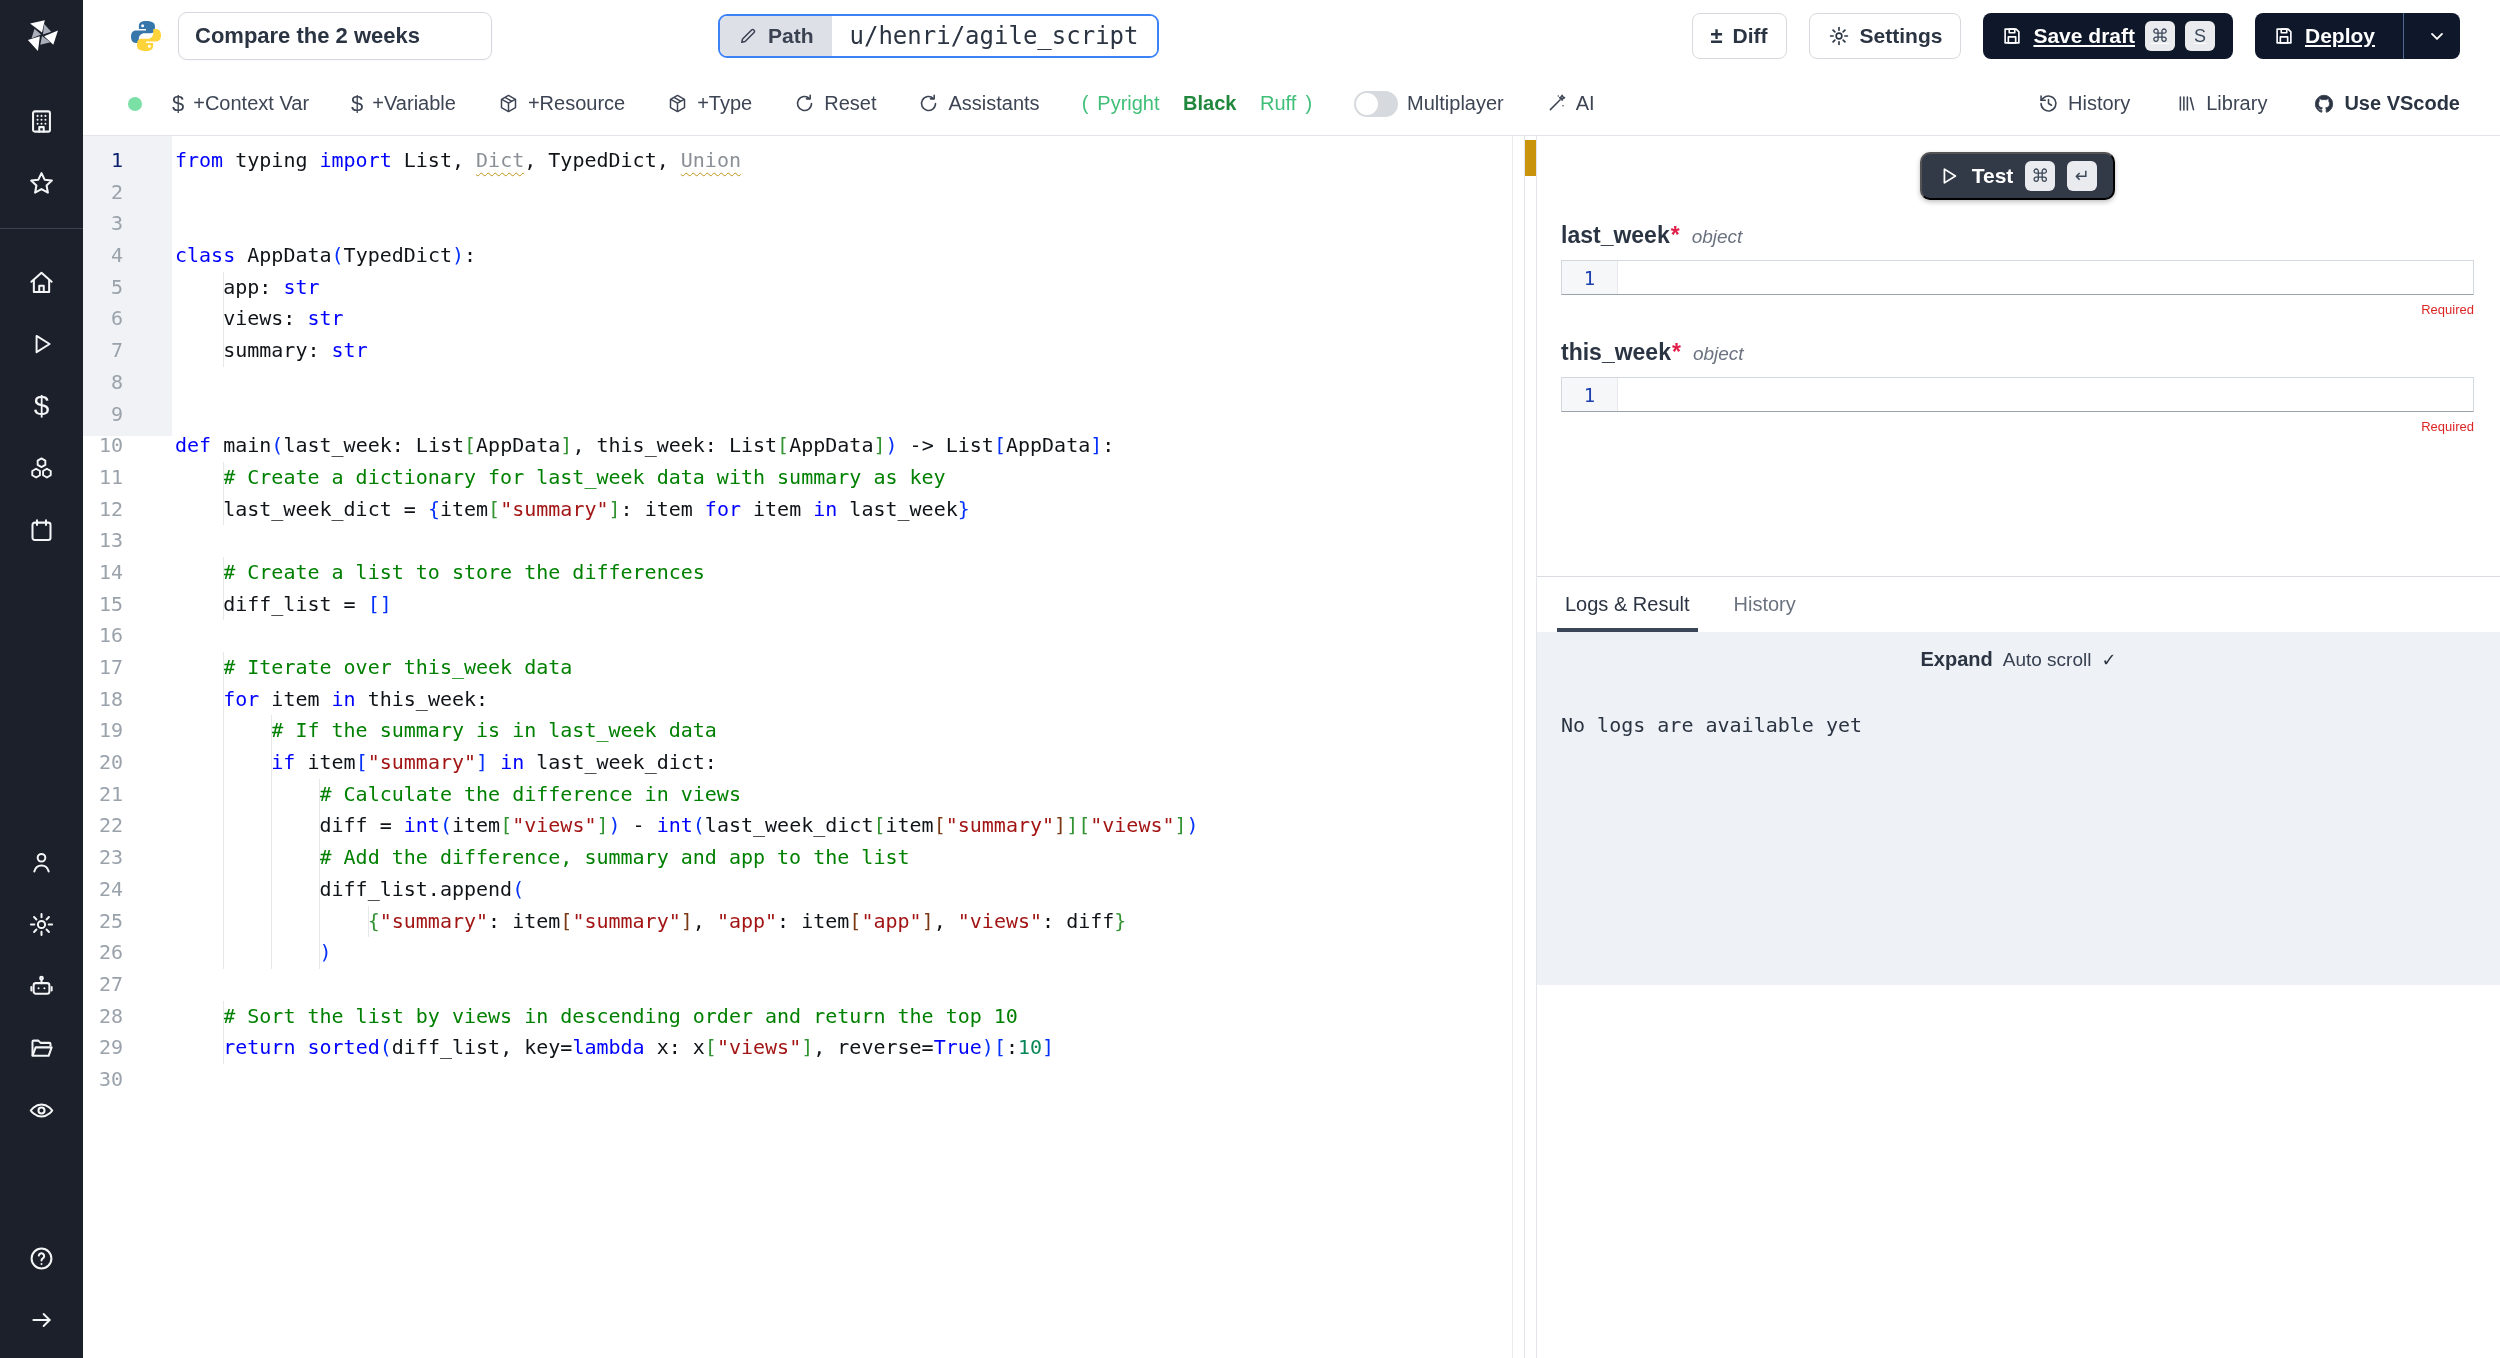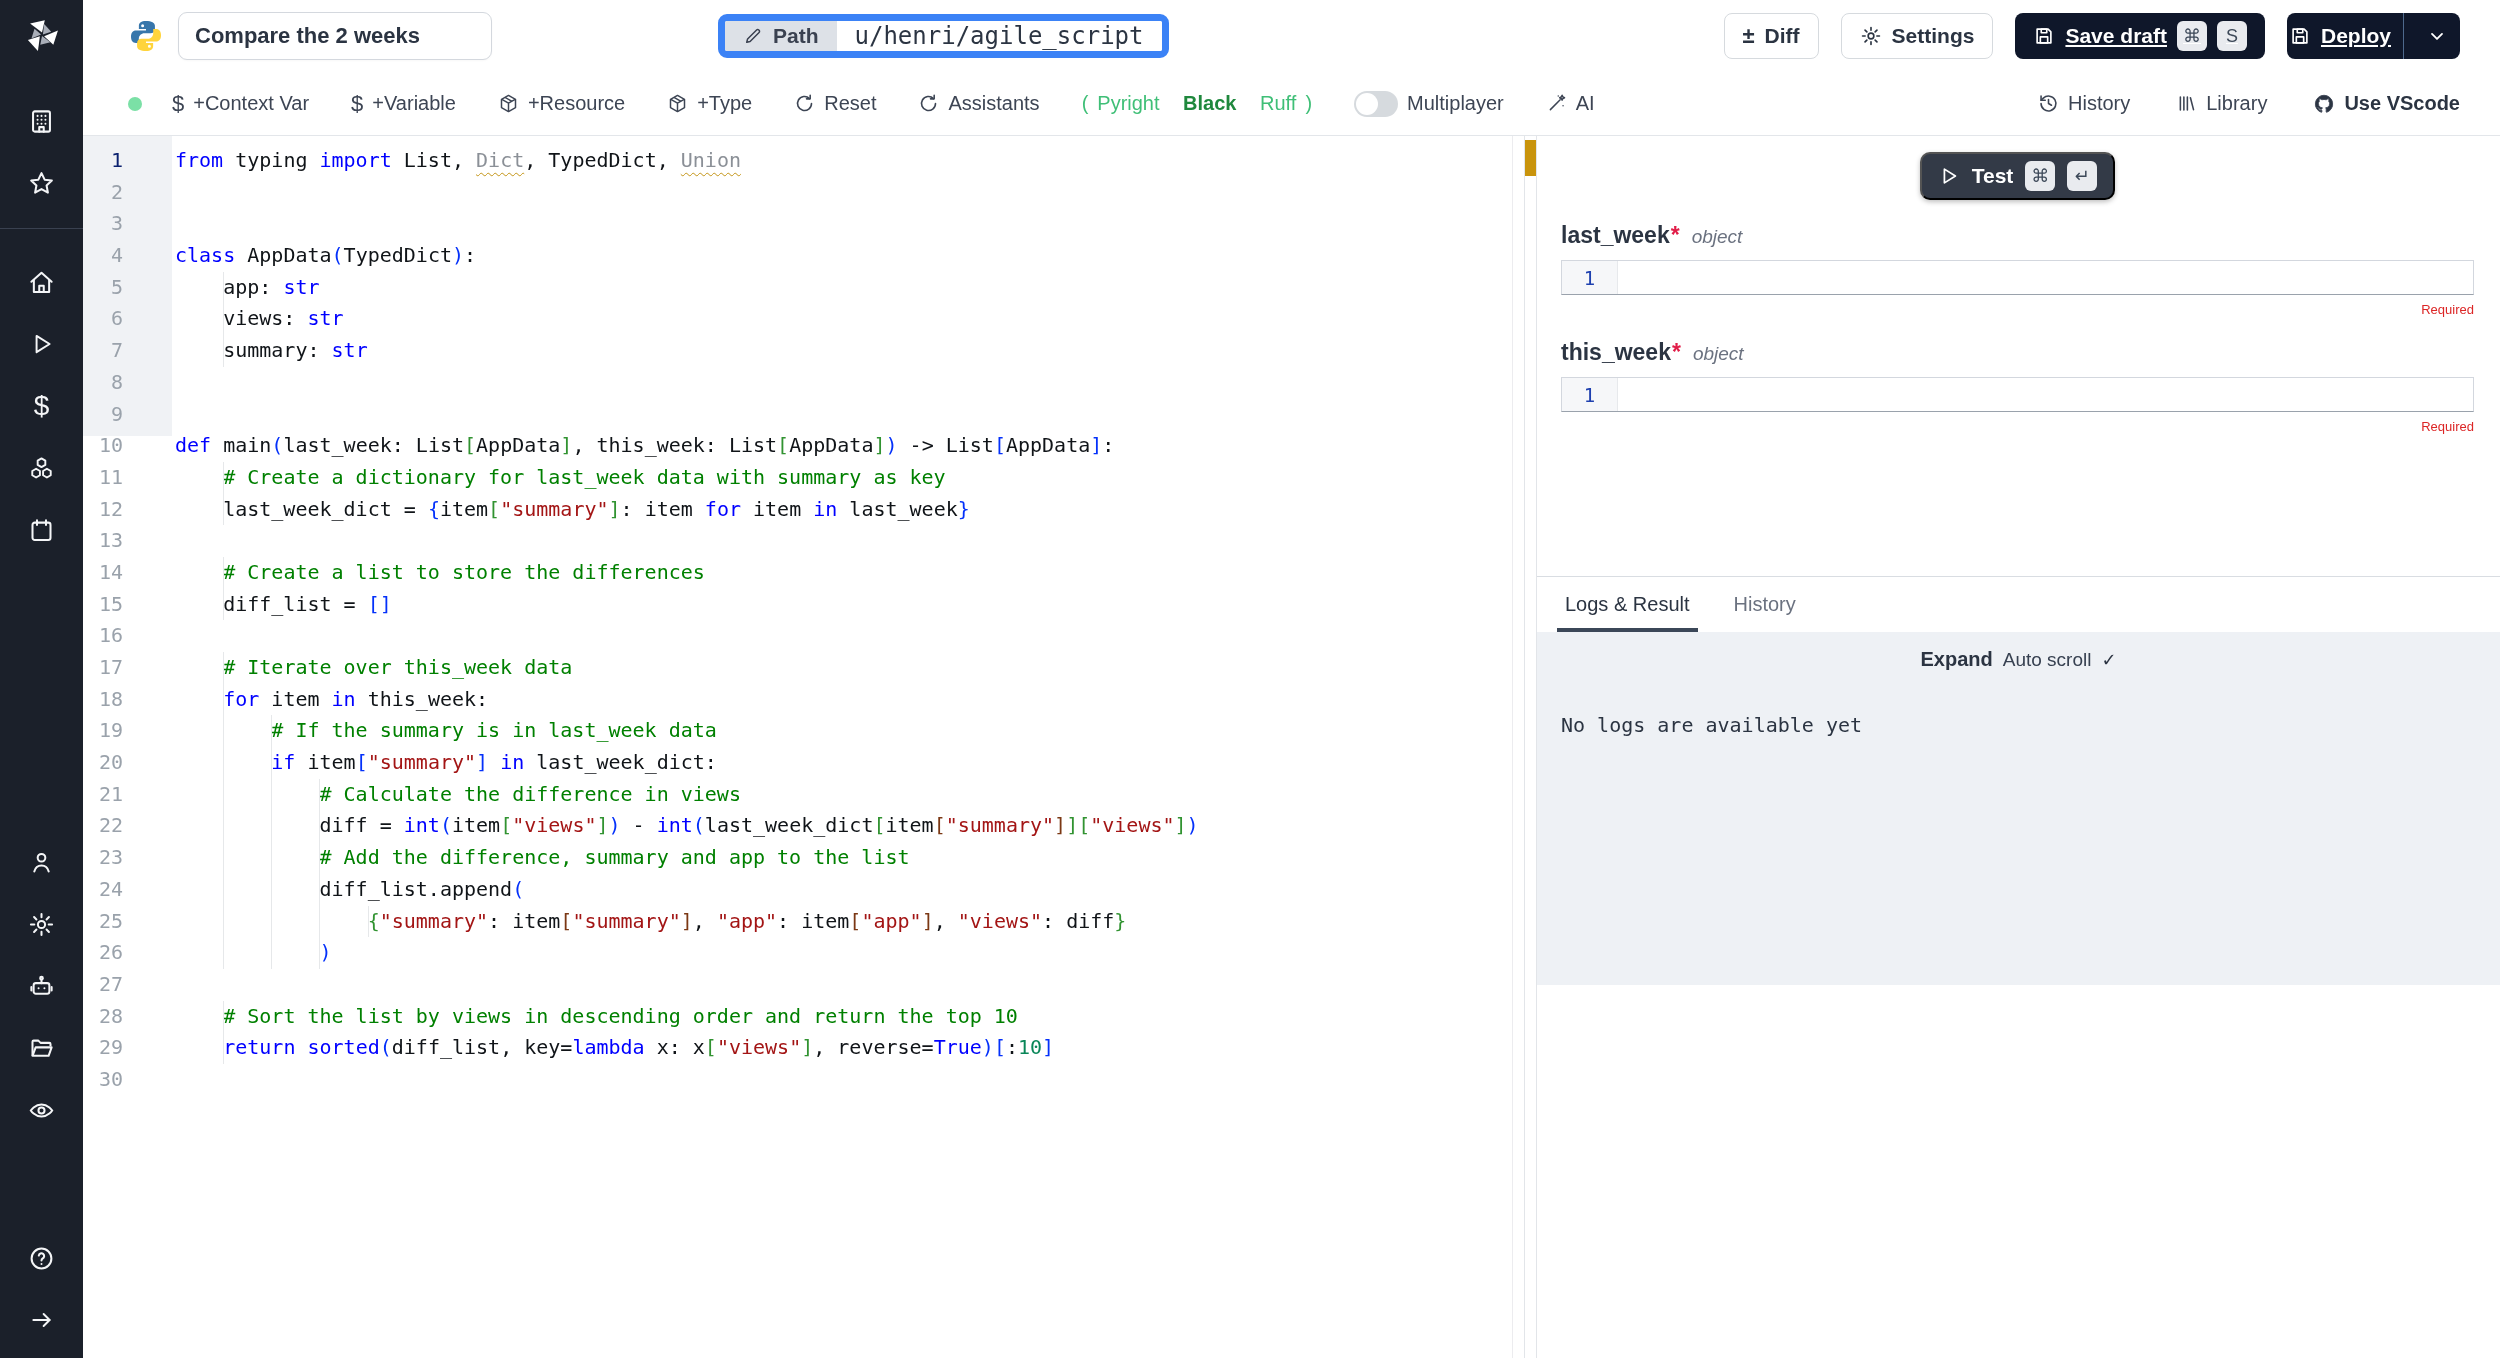--- a/index.html
+++ b/index.html
@@ -14,31 +14,31 @@
   .rail .divider { width:83px; height:1px; background:#3a4150; margin:14px 0 22px; }
   .rail .spacer { flex:1; }
   .dollar-glyph { color:#f4f5f7; font-size:28px; font-weight:400; }
 
   
   .main { flex:1; display:flex; flex-direction:column; min-width:0; }
 
   .topbar { height:72px; display:flex; align-items:center; padding:0 40px 0 45px; background:#fff; flex-shrink:0; }
   .pylogo { width:36px; height:36px; margin-right:14px; }
   .title-input { width:314px; height:48px; border:1px solid #d4d8de; border-radius:9px; font-size:22px; font-weight:700; color:#2b3442; padding:0 16px; display:flex; align-items:center; background:#fff; box-shadow:0 1px 2px rgba(0,0,0,.03); }
-  .path-group { display:flex; height:44px; margin-left:226px; border-radius:9px; overflow:hidden; border:7px solid #3b82f6; }
+  .path-group { display:flex; height:44px; margin-left:226px; border-radius:9px; overflow:hidden; border:2px solid #3b82f6; }
   .path-label { background:#dde1e7; display:flex; align-items:center; gap:10px; padding:0 18px; font-size:21px; font-weight:700; color:#3a4150; }
   .path-value { background:#fff; display:flex; align-items:center; padding:0 18px; font-family:"DejaVu Sans Mono", monospace; font-size:24px; color:#2b3442; }
   .top-right { margin-left:auto; display:flex; align-items:center; gap:22px; }
   .btn { height:46px; border-radius:8px; display:flex; align-items:center; gap:10px; padding:0 18px; font-size:21px; font-weight:700; cursor:pointer; }
   .btn.ghost { background:#fff; border:1px solid #d6dade; color:#2b3442; }
   .btn.blue { background:#0f172a; color:#fff; border:none;text-decoration:underline; }
   .btn .glyph { font-size:22px; line-height:1; }
   kbd.badge { background:#e9ebef; color:#3c4858; border-radius:6px; min-width:30px; height:30px; display:inline-flex; align-items:center; justify-content:center; font-family:"Liberation Sans",sans-serif; font-size:18px; padding:0 6px; font-weight:400; }
   .deploy { padding:0; }
-  .deploy .dleft { display:flex; align-items:center; gap:10px; padding:0 2px; }
+  .deploy .dleft { display:flex; align-items:center; gap:10px; padding:0 18px; }
   .deploy .dsep { width:1px; align-self:stretch; background:#4e698c; }
   .deploy .dchev { width:46px; display:flex; align-items:center; justify-content:center; }
 
   .toolbar { height:64px; display:flex; align-items:center; padding:0 40px 0 45px; border-bottom:1px solid #e3e6ea; flex-shrink:0; }
   .t-item { display:flex; align-items:center; gap:9px; margin-right:42px; font-size:20px; font-weight:500; color:#3d4554; cursor:pointer; white-space:nowrap; }
   .t-item svg { stroke:#3d4554; }
   .dot { width:14px; height:14px; border-radius:50%; background:#7be0a6; margin-right:30px; }
   .dollar-sm { font-size:22px; color:#3d4554; }
   .lint { font-size:20px; font-weight:500; }
   .lint .lt { color:#3fbf77; } .lint .lb { color:#1f883d; font-weight:700; }

